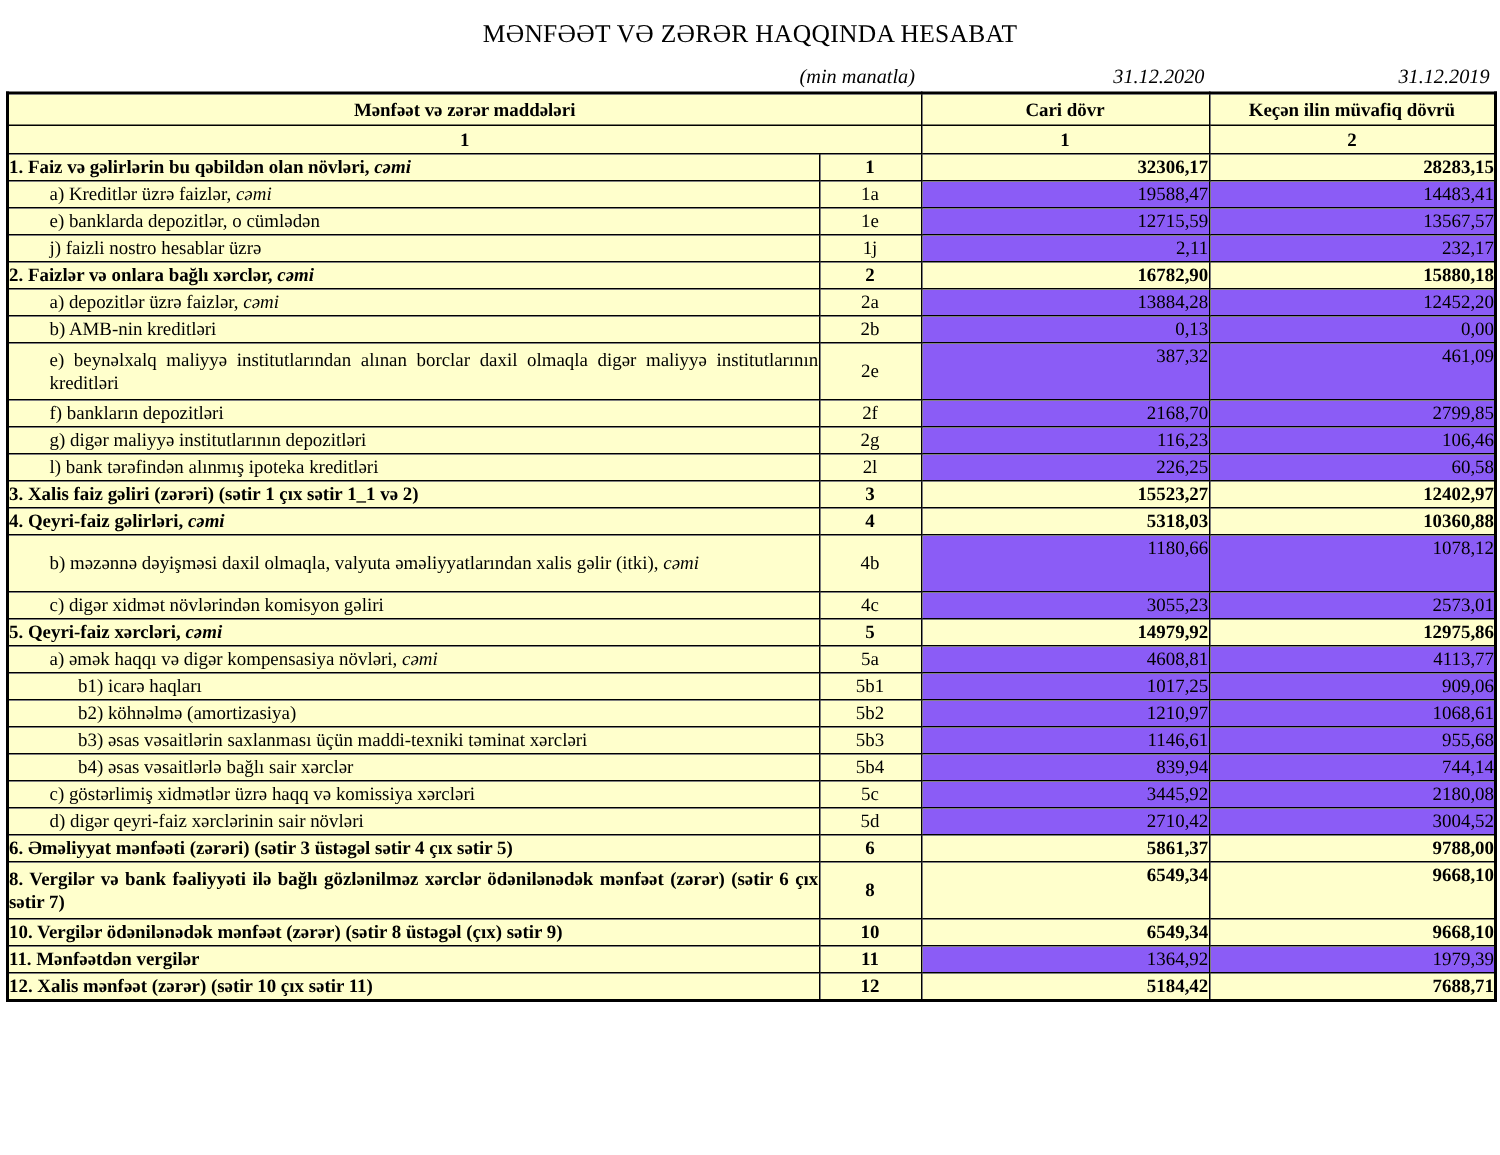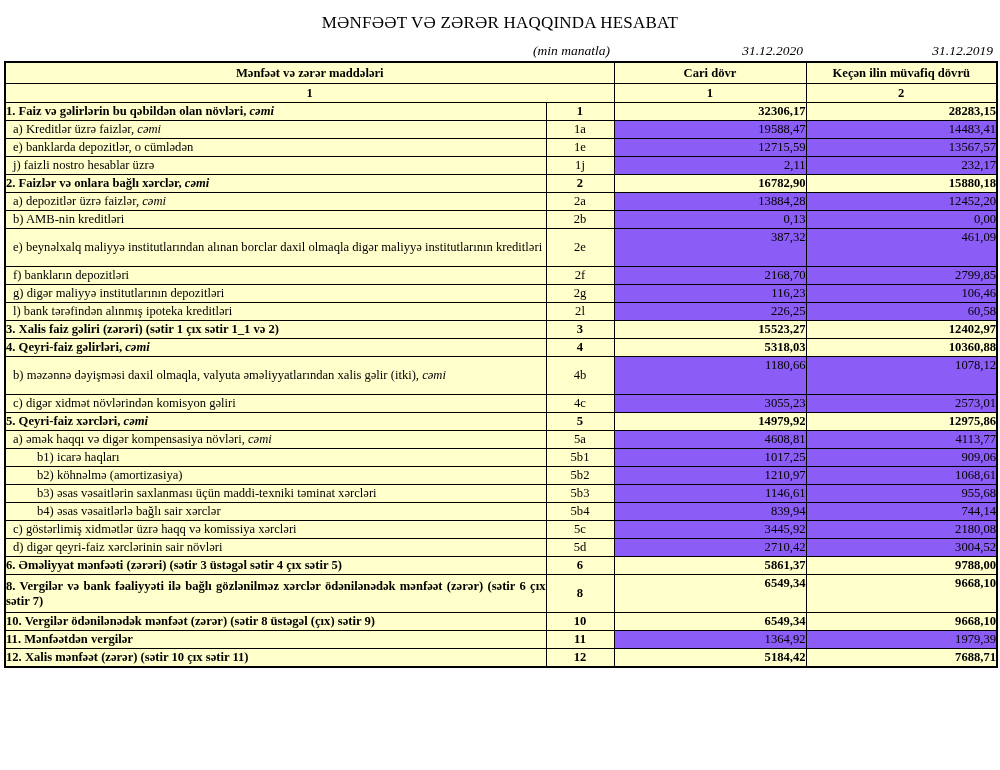--- a/index.html
+++ b/index.html
@@ -55,22 +55,22 @@
   }
   thead tr.idx th{height:18px;}
   tbody tr.single td{height:17px;}
   tbody tr.double td{height:36px;}
   td.lbl{
     background:#FFFFCC;
     text-align:left;
     vertical-align:middle;
     padding:1px 3px 1px 4px;
   }
-  td.lbl.ind1{padding-left:7px;}
-  td.lbl.ind2{padding-left:31px;}
+  td.lbl.ind1{padding-left:27px;}
+  td.lbl.ind2{padding-left:46px;}
   td.lbl.just{text-align:justify;}
   td.num{
     background:#FFFFCC;
     text-align:center;
     vertical-align:middle;
   }
   td.val{
     background:#8b5cf6;
     text-align:right;
     vertical-align:middle;

